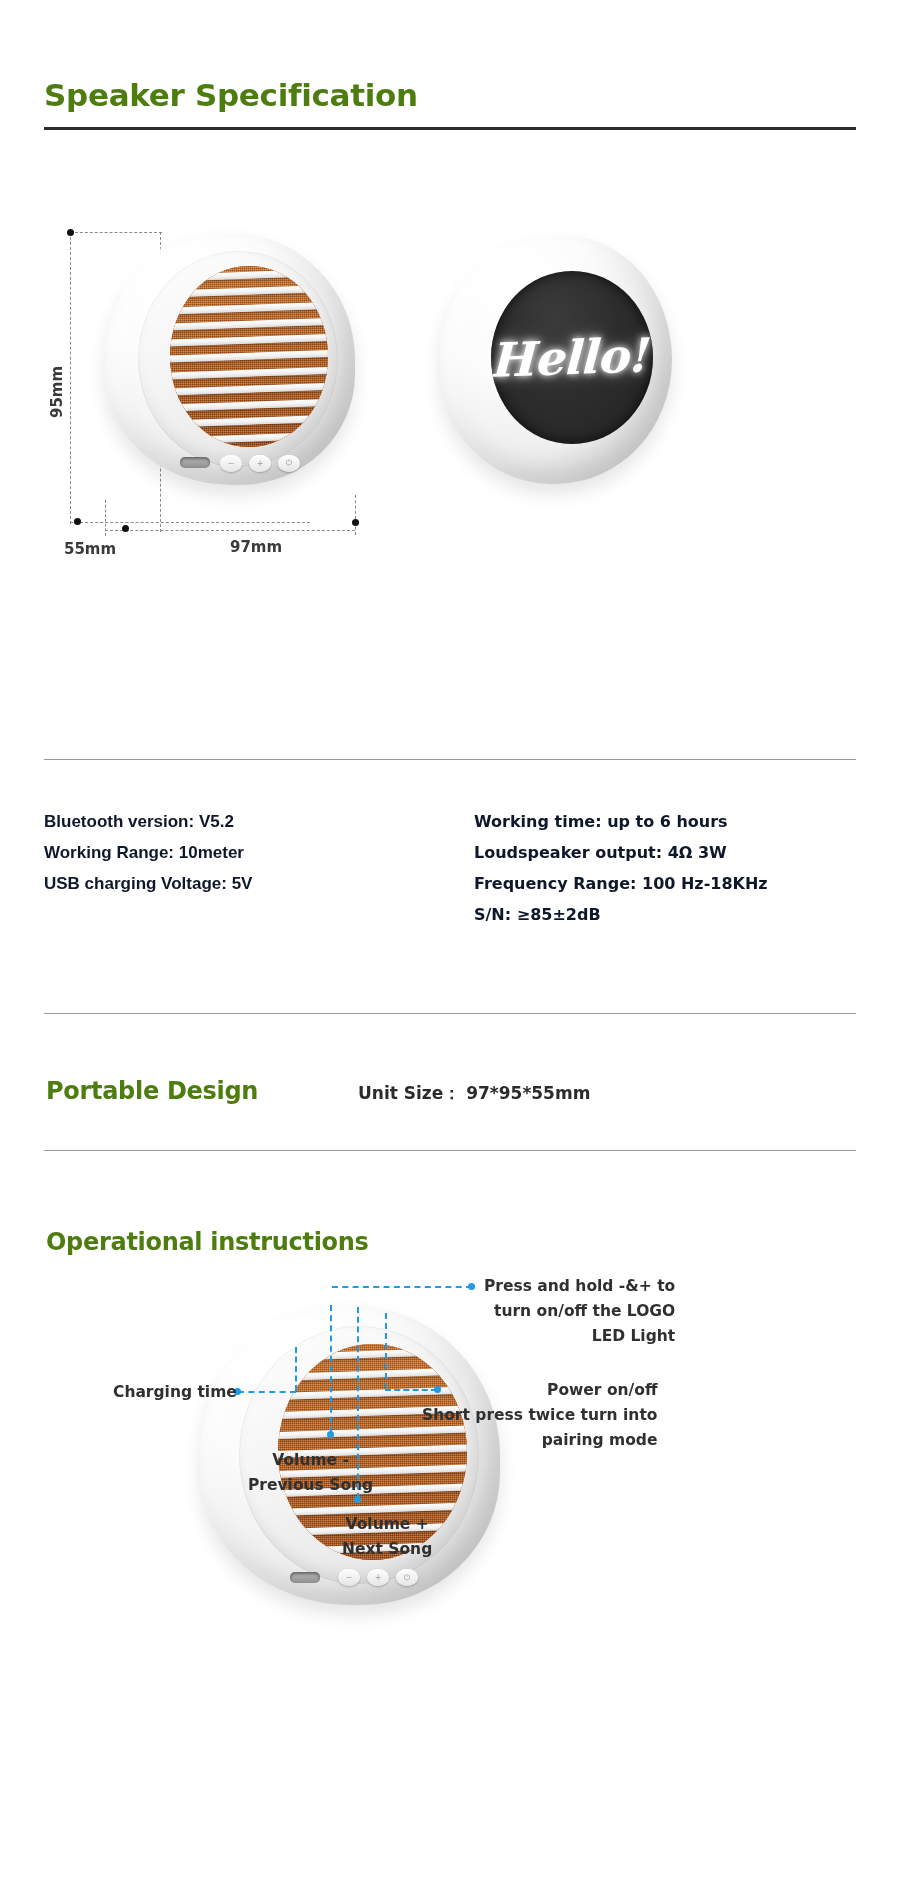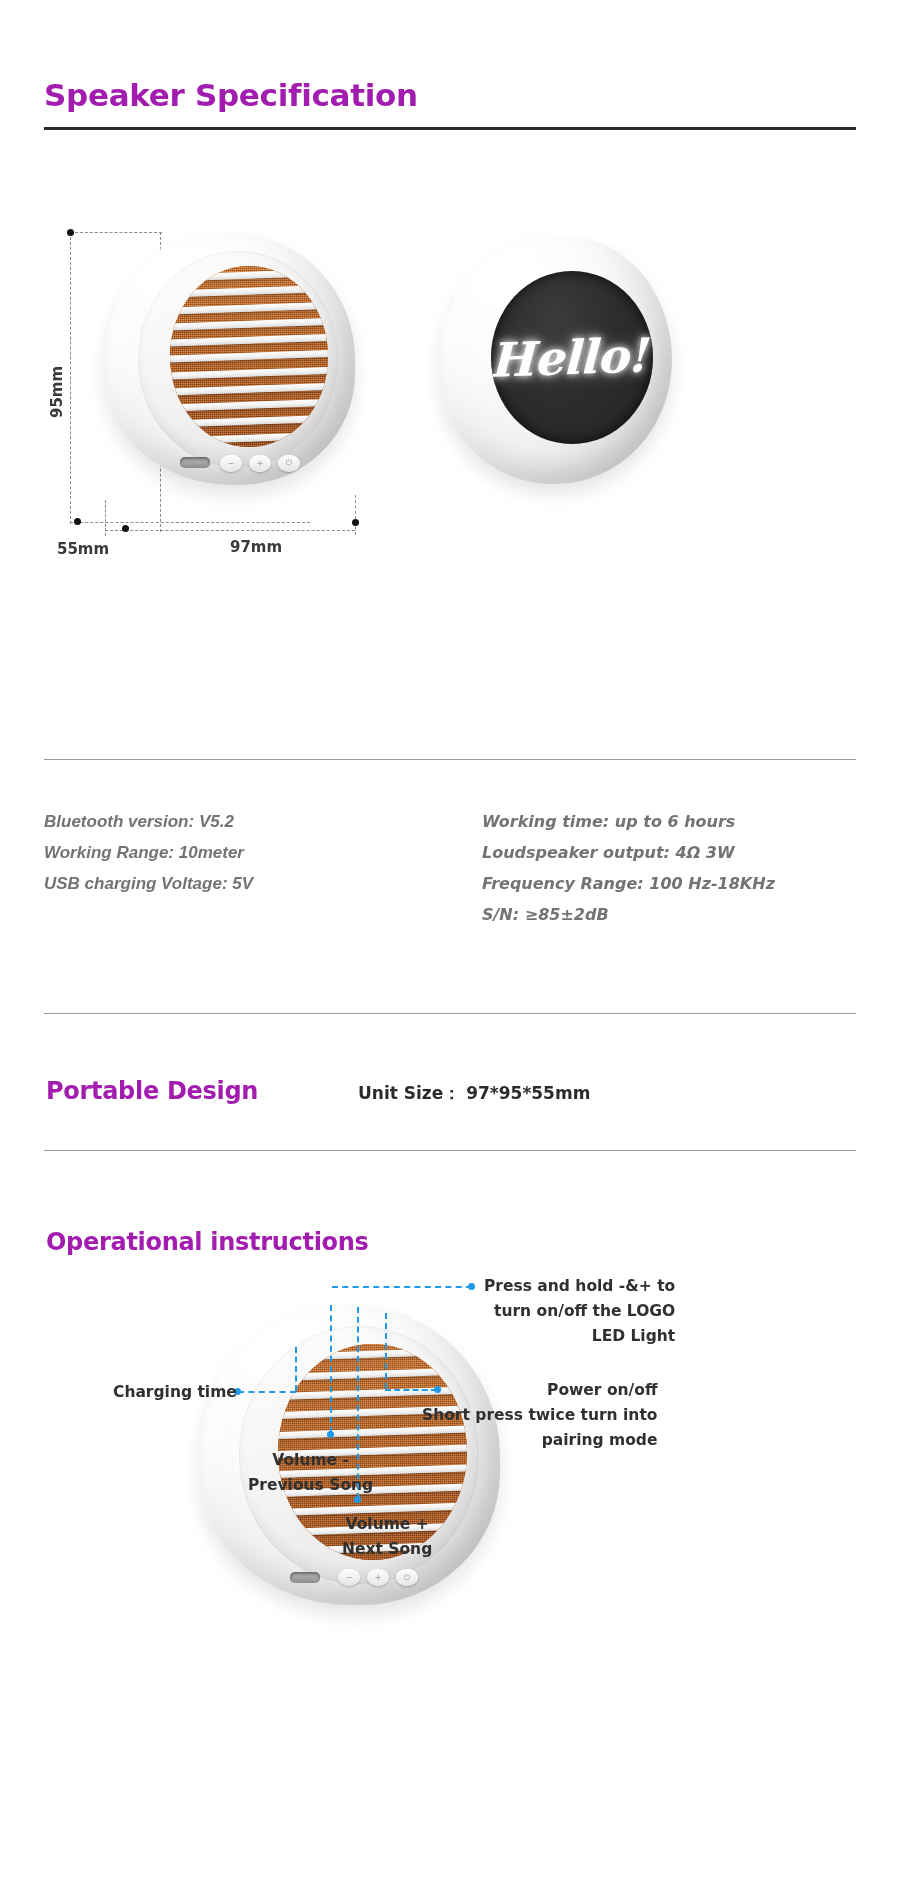--- a/index.html
+++ b/index.html
@@ -10,21 +10,21 @@
   }
   body { width: 900px; height: 1889px; position: relative; overflow: hidden; }
 
   .page { position: relative; width: 900px; height: 1889px; background:#fff; }
 
   
   .section-title {
     position: absolute;
     font-family: "DejaVu Sans", sans-serif;
     font-weight: bold;
-    color: #a21caf;
+    color: #4d7c0f;
     letter-spacing: -0.3px;
     white-space: nowrap;
   }
   #main-title { left: 44px; top: 77px; font-size: 31px; }
   #portable-title { left: 46px; top: 1077px; font-size: 24px; }
   #ops-title { left: 46px; top: 1228px; font-size: 24px; }
 
   .rule {
     position: absolute;
     left: 44px;
@@ -138,28 +138,27 @@
     font-size: 47px;
     color: #ffffff;
     text-shadow: 0 0 7px rgba(255,255,255,.95), 0 0 16px rgba(255,255,255,.55);
     transform: skewX(-6deg) rotate(-2deg);
     letter-spacing: -1px;
   }
 
   
   .spec-col { position: absolute; }
   #spec-left { left: 44px; top: 806px; }
-  #spec-right { left: 474px; top: 806px; margin-left: 8px; }
+  #spec-right { left: 474px; top: 806px; }
   .spec-line {
     font-size: 17px;
     font-weight: bold;
-    color: #737373;
+    color: #0f172a;
     line-height: 31px;
     white-space: nowrap;
-    font-style: italic;
   }
   #spec-left .spec-line { font-family: "Liberation Sans", sans-serif; }
   #spec-right .spec-line { font-family: "DejaVu Sans", sans-serif; font-size: 16px; }
 
   #unit-size {
     position: absolute; left: 358px; top: 1082px;
     font-family: "DejaVu Sans", sans-serif;
     font-weight: bold; font-size: 17px; color: #2b2b2b;
     white-space: nowrap;
   }
@@ -202,21 +201,21 @@
     <div class="dash-v" style="left:160px; top:32px; height:300px;"></div>
     <div class="dash-h" style="left:105px; top:330px; width:250px;"></div>
     <div class="dash-v" style="left:355px; top:295px; height:40px;"></div>
 
     <div class="dot" style="left:67px; top:29px;"></div>
     <div class="dot" style="left:74px; top:318px;"></div>
     <div class="dot" style="left:122px; top:325px;"></div>
     <div class="dot" style="left:352px; top:319px;"></div>
 
     <div class="dim-label vert" style="left:48px; top:218px;">95mm</div>
-    <div class="dim-label" style="left:57px; top:340px;">55mm</div>
+    <div class="dim-label" style="left:64px; top:340px;">55mm</div>
     <div class="dim-label" style="left:230px; top:338px;">97mm</div>
 
     <div class="spk spk-front">
       <div class="spk-shell"></div>
       <div class="spk-rim"></div>
       <div class="grille">
         <div class="mesh"></div>
         <div class="slats">
           <div class="slat" style="top:8%"></div>
           <div class="slat" style="top:16%"></div>

